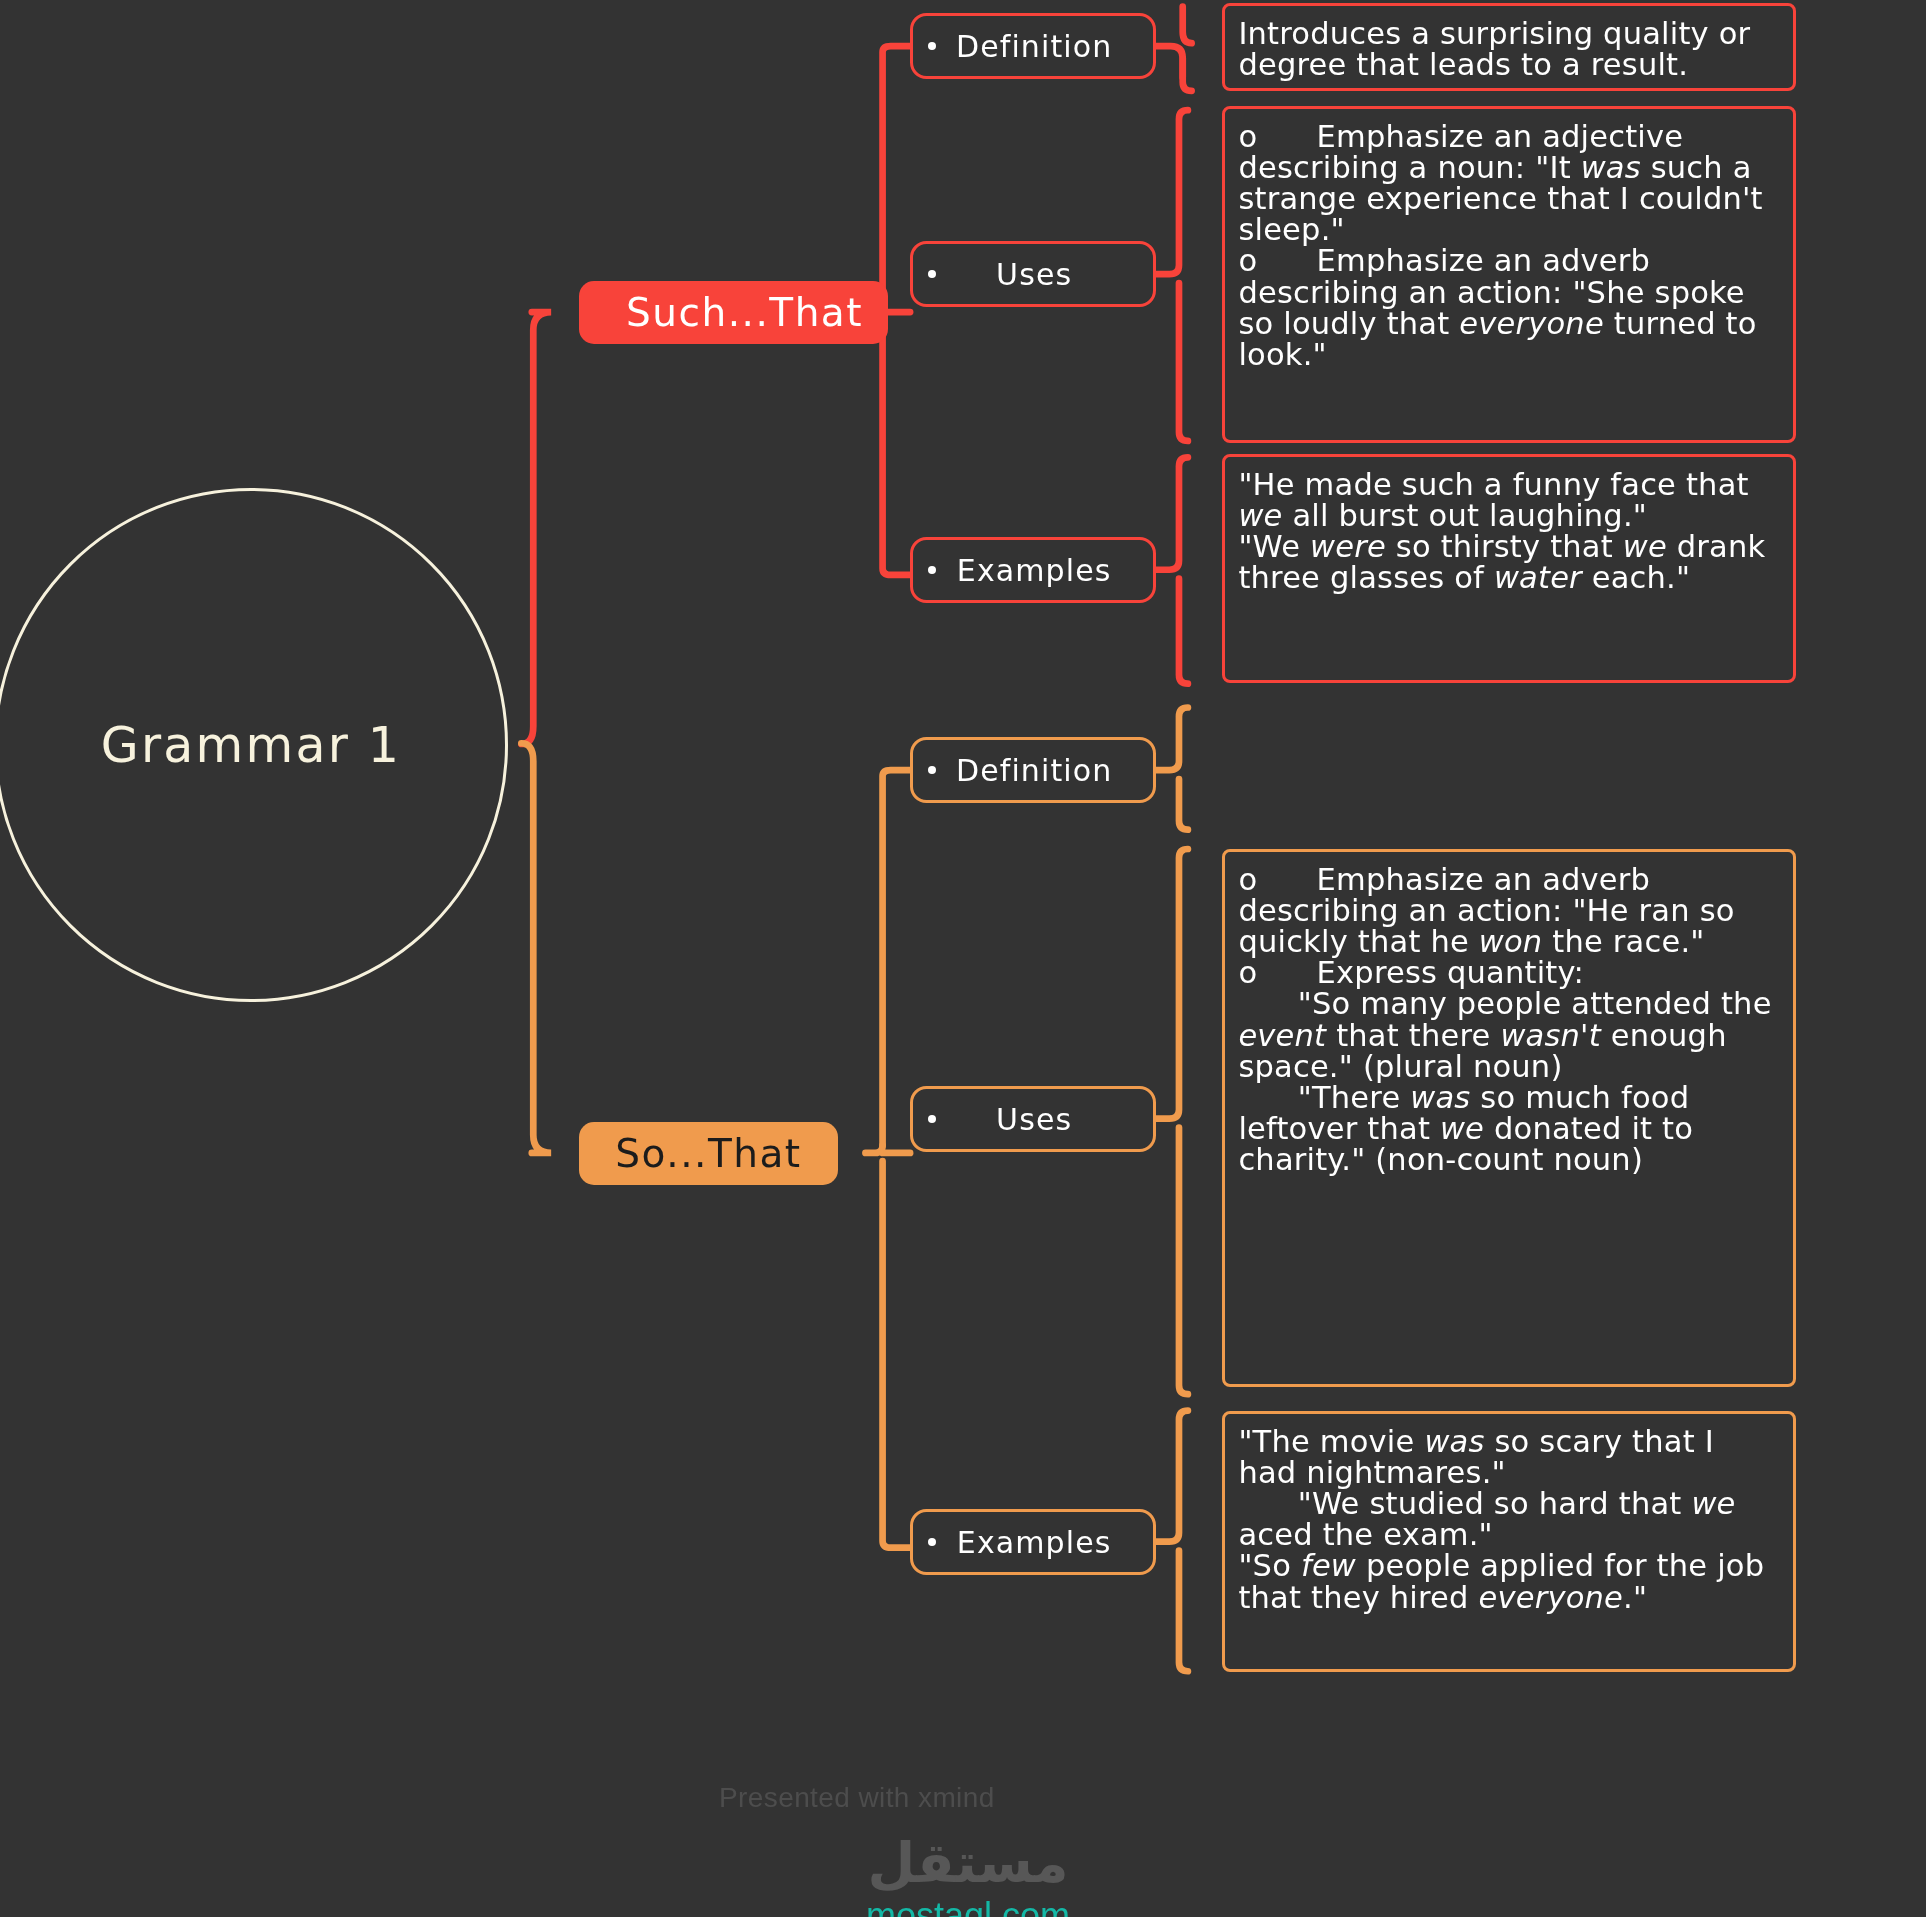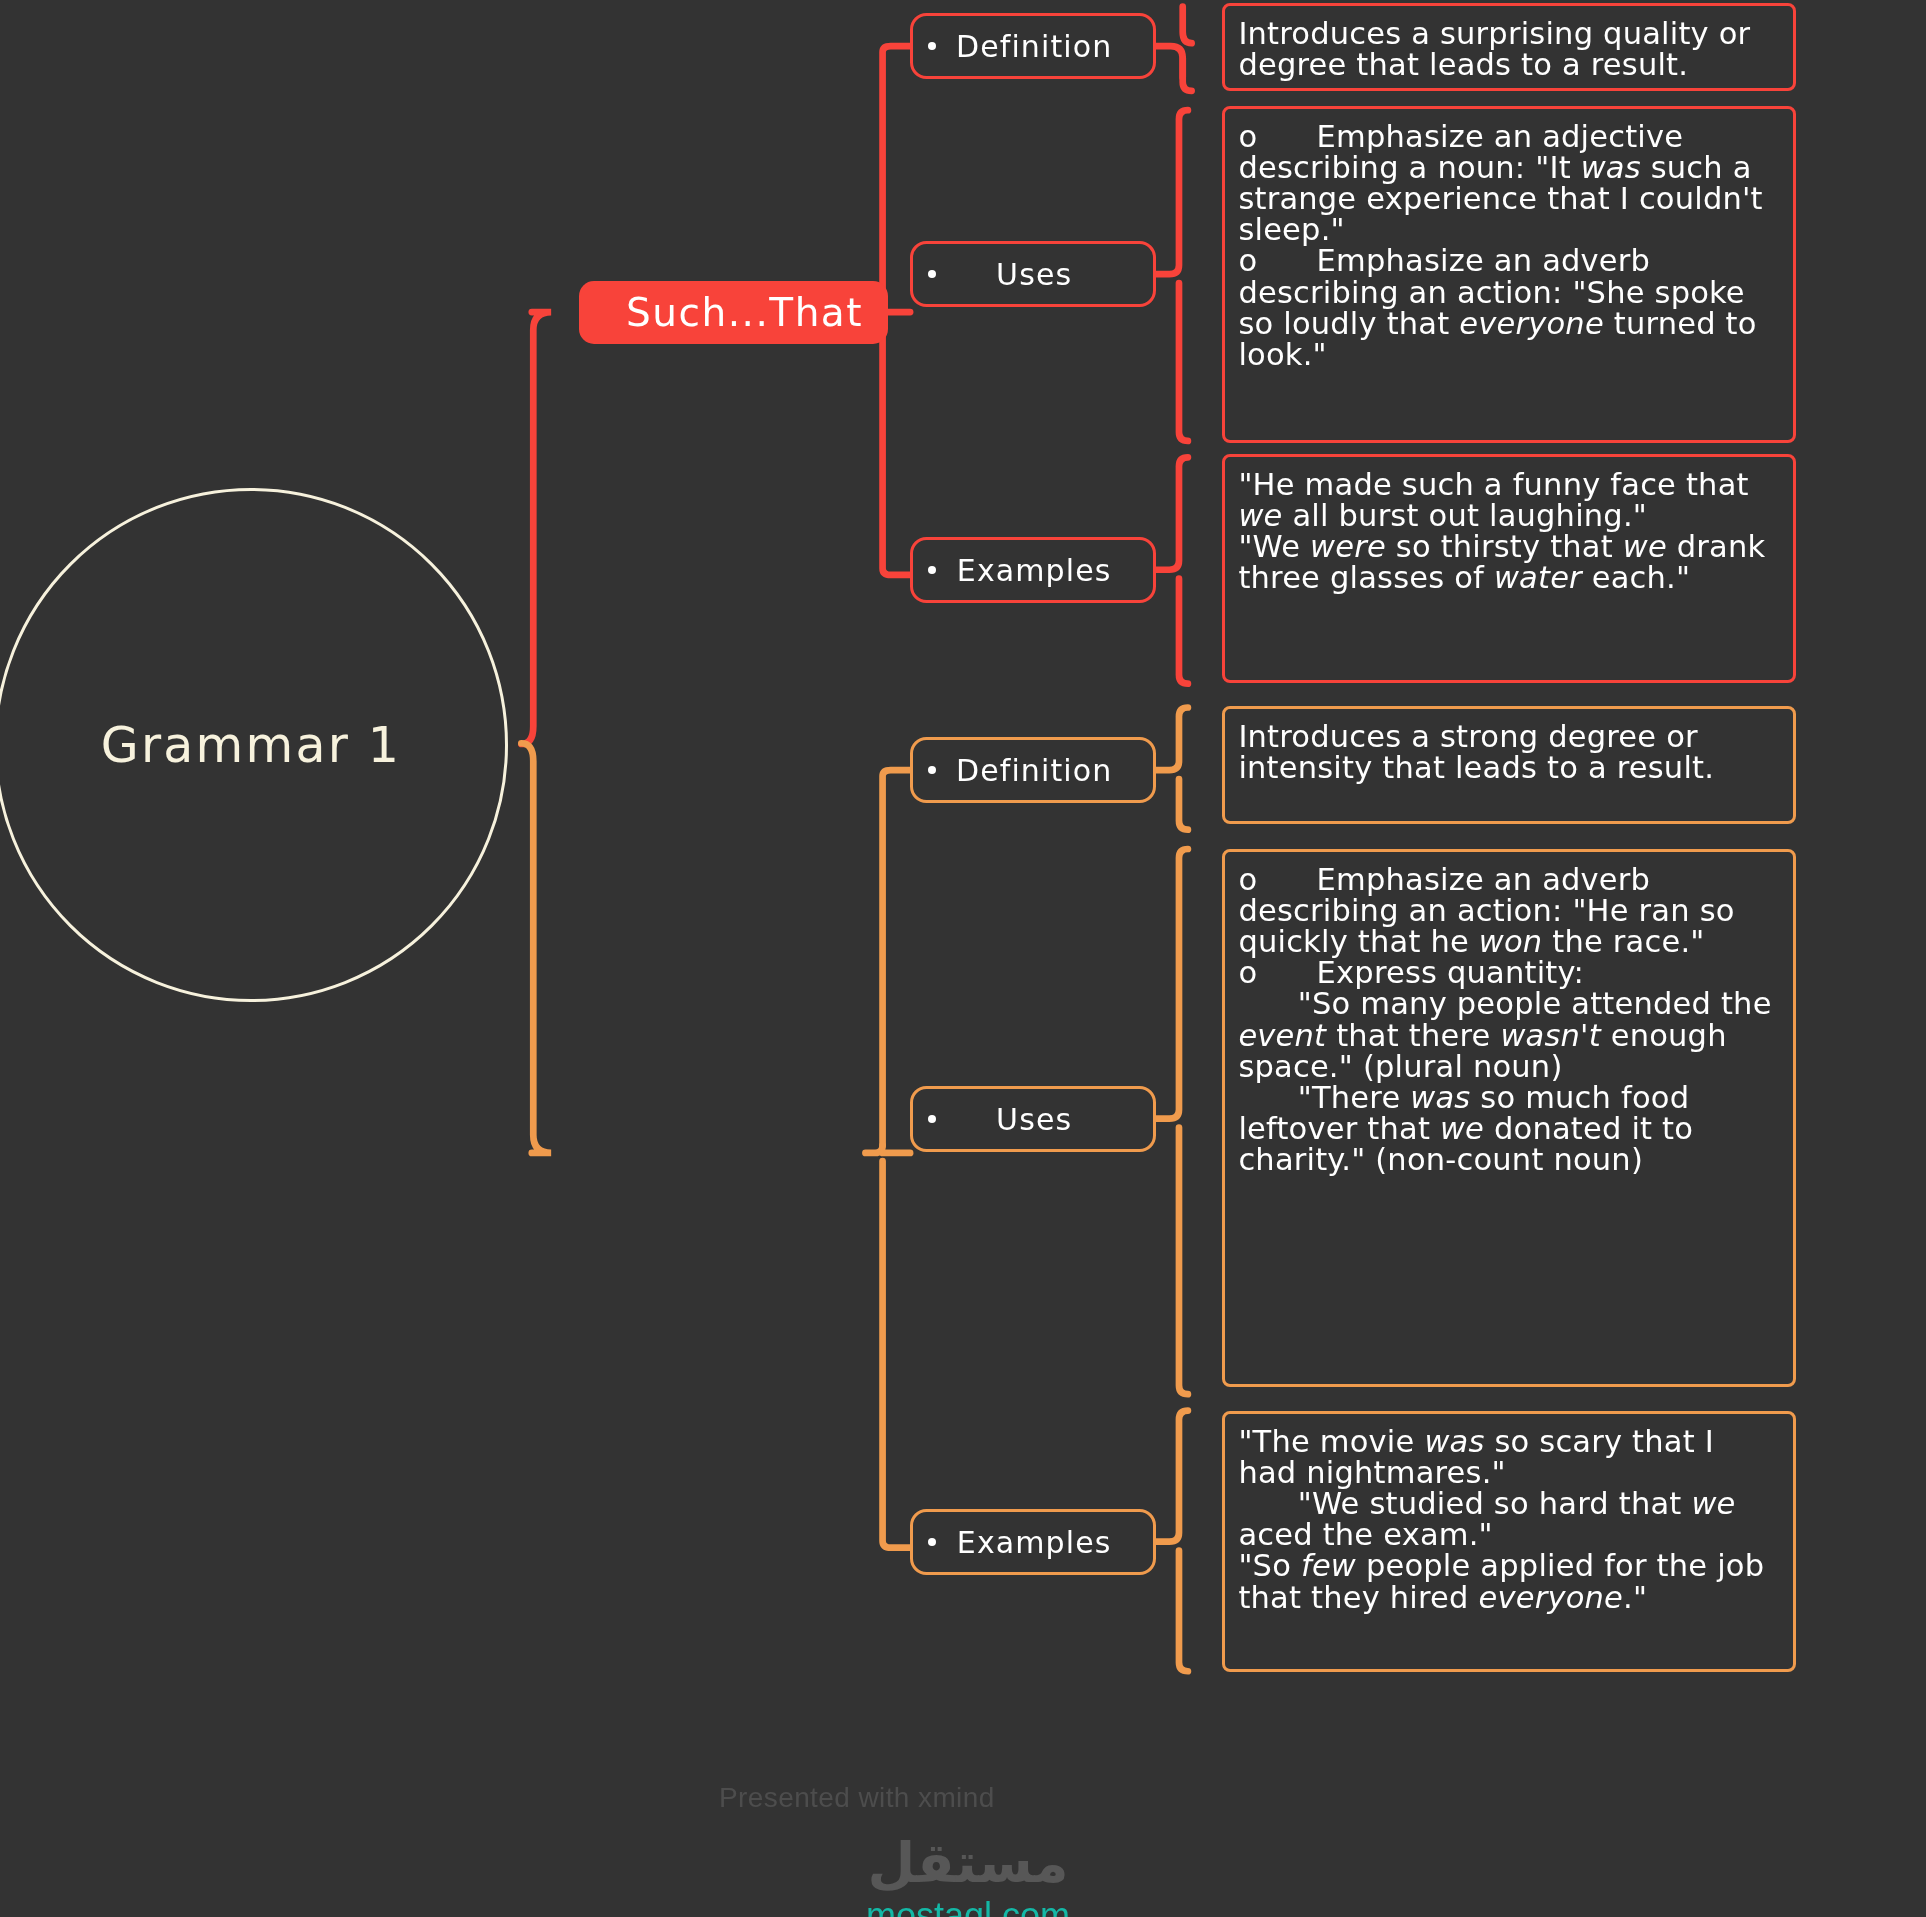--- a/index.html
+++ b/index.html
@@ -206,20 +206,23 @@
   </svg>
 
   <div class="root-node" style="border-color: rgb(247, 242, 221);">
     <div class="root-label" style="color: rgb(247, 242, 221);">Grammar 1</div>
   </div>
 
   <div class="branch-node branch-such" style="background: rgb(248, 67, 58); color: rgb(255, 255, 255);">
     <span>Such...That</span>
   </div>
 
+  <div class="branch-node branch-so" style="background: rgb(240, 155, 77); color: rgb(28, 28, 28);">
+    <span>So...That</span>
+  </div>
 
   <div class="sub-node" style="left:910px; top:13.4px;">
     <span class="sub-bullet"></span>
     <span class="sub-label">Definition</span>
   </div>
   <div class="sub-node" style="left:910px; top:241px;">
     <span class="sub-bullet"></span>
     <span class="sub-label">Uses</span>
   </div>
   <div class="sub-node" style="left:910px; top:537px;">
@@ -247,23 +250,20 @@
   <div class="note-box" style="left:1222px; top:106px; width:574px; height:337px;">
     <div class="note-line">o      Emphasize an adjective describing a noun: "It <i>was</i> such a strange experience that I couldn't sleep."</div>
     <div class="note-line">o      Emphasize an adverb describing an action: "She spoke so loudly that <i>everyone</i> turned to look."</div>
   </div>
 
   <div class="note-box" style="left:1222px; top:454px; width:574px; height:229px;">
     <div class="note-line">"He made such a funny face that <i>we</i> all burst out laughing."</div>
     <div class="note-line">"We <i>were</i> so thirsty that <i>we</i> drank three glasses of <i>water</i> each."</div>
   </div>
 
-  <div class="note-box orange" style="left:1222px; top:706px; width:574px; height:118px;">
-    <div class="note-line">Introduces a strong degree or intensity that leads to a result.</div>
-  </div>
 
   <div class="note-box orange" style="left:1222px; top:849px; width:574px; height:538px;">
     <div class="note-line">o      Emphasize an adverb describing an action: "He ran so quickly that he <i>won</i> the race."</div>
     <div class="note-line">o      Express quantity:</div>
     <div class="note-line">      "So many people attended the <i>event</i> that there <i>wasn't</i> enough space." (plural noun)</div>
     <div class="note-line">      "There <i>was</i> so much food leftover that <i>we</i> donated it to charity." (non-count noun)</div>
   </div>
 
   <div class="note-box orange" style="left:1222px; top:1411px; width:574px; height:261px;">
     <div class="note-line">"The movie <i>was</i> so scary that I had nightmares."</div>

